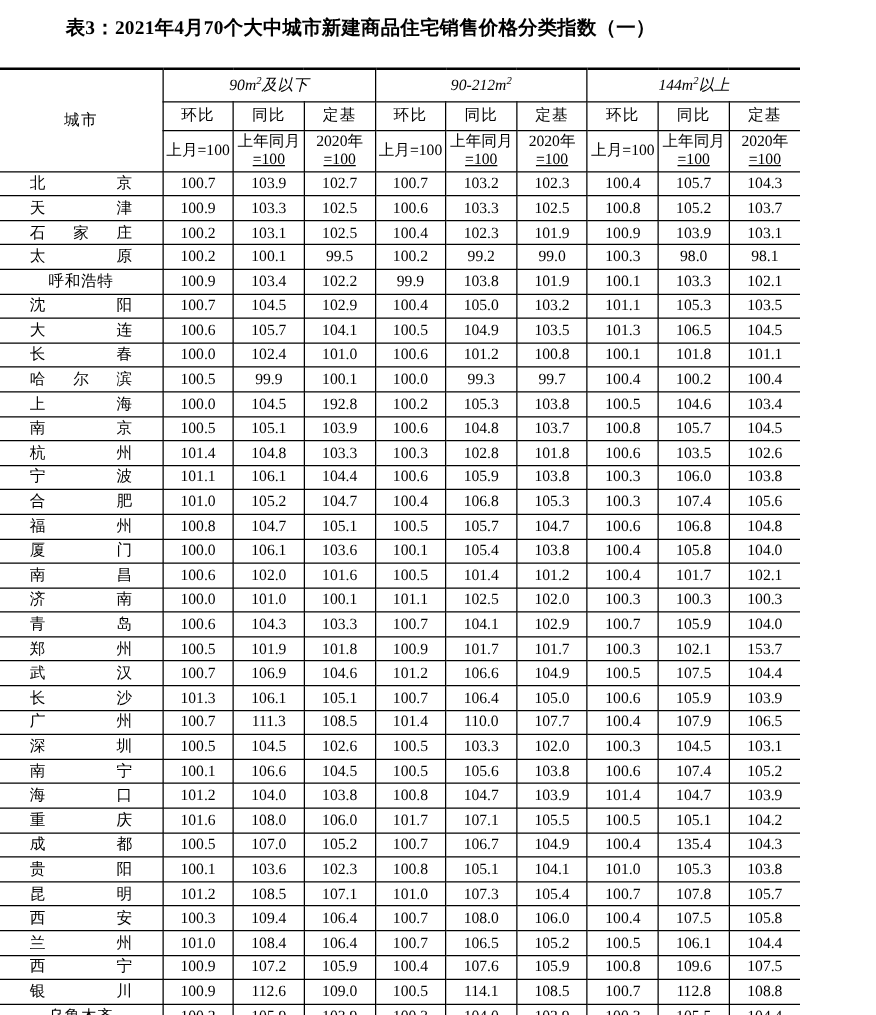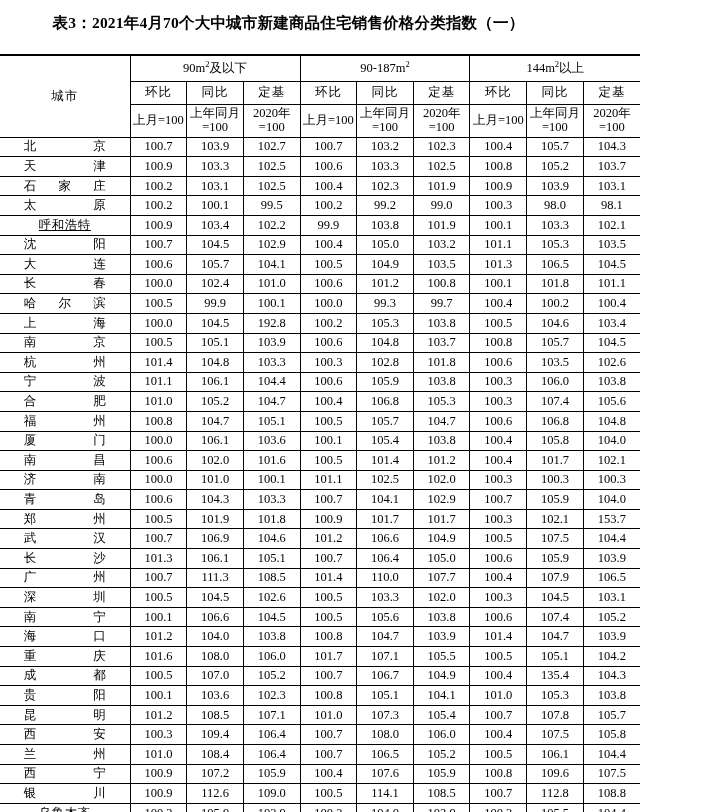--- a/index.html
+++ b/index.html
@@ -69,35 +69,36 @@
   .col-city { width: 130px; }
   .col-num  { width: 56.6px; }
 
   th.city-head {
     font-size: 14px;
     letter-spacing: 1px;
   }
   th.grp {
     height: 25px;
     font-size: 12.5px;
+    font-style: italic;
   }
   th.sub {
     height: 22px;
     font-size: 13px;
     letter-spacing: 1px;
     margin-top: 42px;
   }
   th.base {
     height: 32px;
     font-size: 11.5px;
     line-height: 1.1;
     padding: 0 1px;
   }
   .base-l1 { display: block; }
-  .base-l2 { display: block; }
+  .base-l2 { display: block; text-decoration: underline; }
   sup {
     font-size: 8.5px;
     vertical-align: super;
     line-height: 0;
   }
 
   td.city {
     height: 18.6px;
     font-size: 13.5px;
     text-align: center;
@@ -110,21 +111,20 @@
     display: inline-block;
     width: 82px;
     text-align: justify;
     text-align-last: justify;
     white-space: nowrap;
   }
   .city-inner.solid {
     text-align: right;
     text-align-last: center;
     letter-spacing: 0.5px;
-    text-decoration: underline;
   }
   td.val {
     height: 18.6px;
     font-size: 12.8px;
     text-align: right;
     padding-right: 5px;
     border-top: none;
     border-bottom: none;
   }
   
@@ -156,21 +156,21 @@
           <col class="col-num">
           <col class="col-num">
         <col class="col-num">
           <col class="col-num">
           <col class="col-num">
       </colgroup>
       <thead>
         <tr class="hdr-top">
           <th class="city-head" rowspan="3">城市</th>
           <th class="grp grp-start grp-end" colspan="3"><span>90m</span><sup>2</sup><span>及以下</span></th>
-          <th class="grp grp-end" colspan="3"><span>90-187m</span><sup>2</sup><span></span></th>
+          <th class="grp grp-end" colspan="3"><span>90-212m</span><sup>2</sup><span></span></th>
           <th class="grp" colspan="3"><span>144m</span><sup>2</sup><span>以上</span></th>
         </tr>
         <tr>
           <th class="sub grp-start">环比</th>
           <th class="sub">同比</th>
           <th class="sub grp-end">定基</th>
           <th class="sub">环比</th>
           <th class="sub">同比</th>
           <th class="sub grp-end">定基</th>
           <th class="sub">环比</th>

